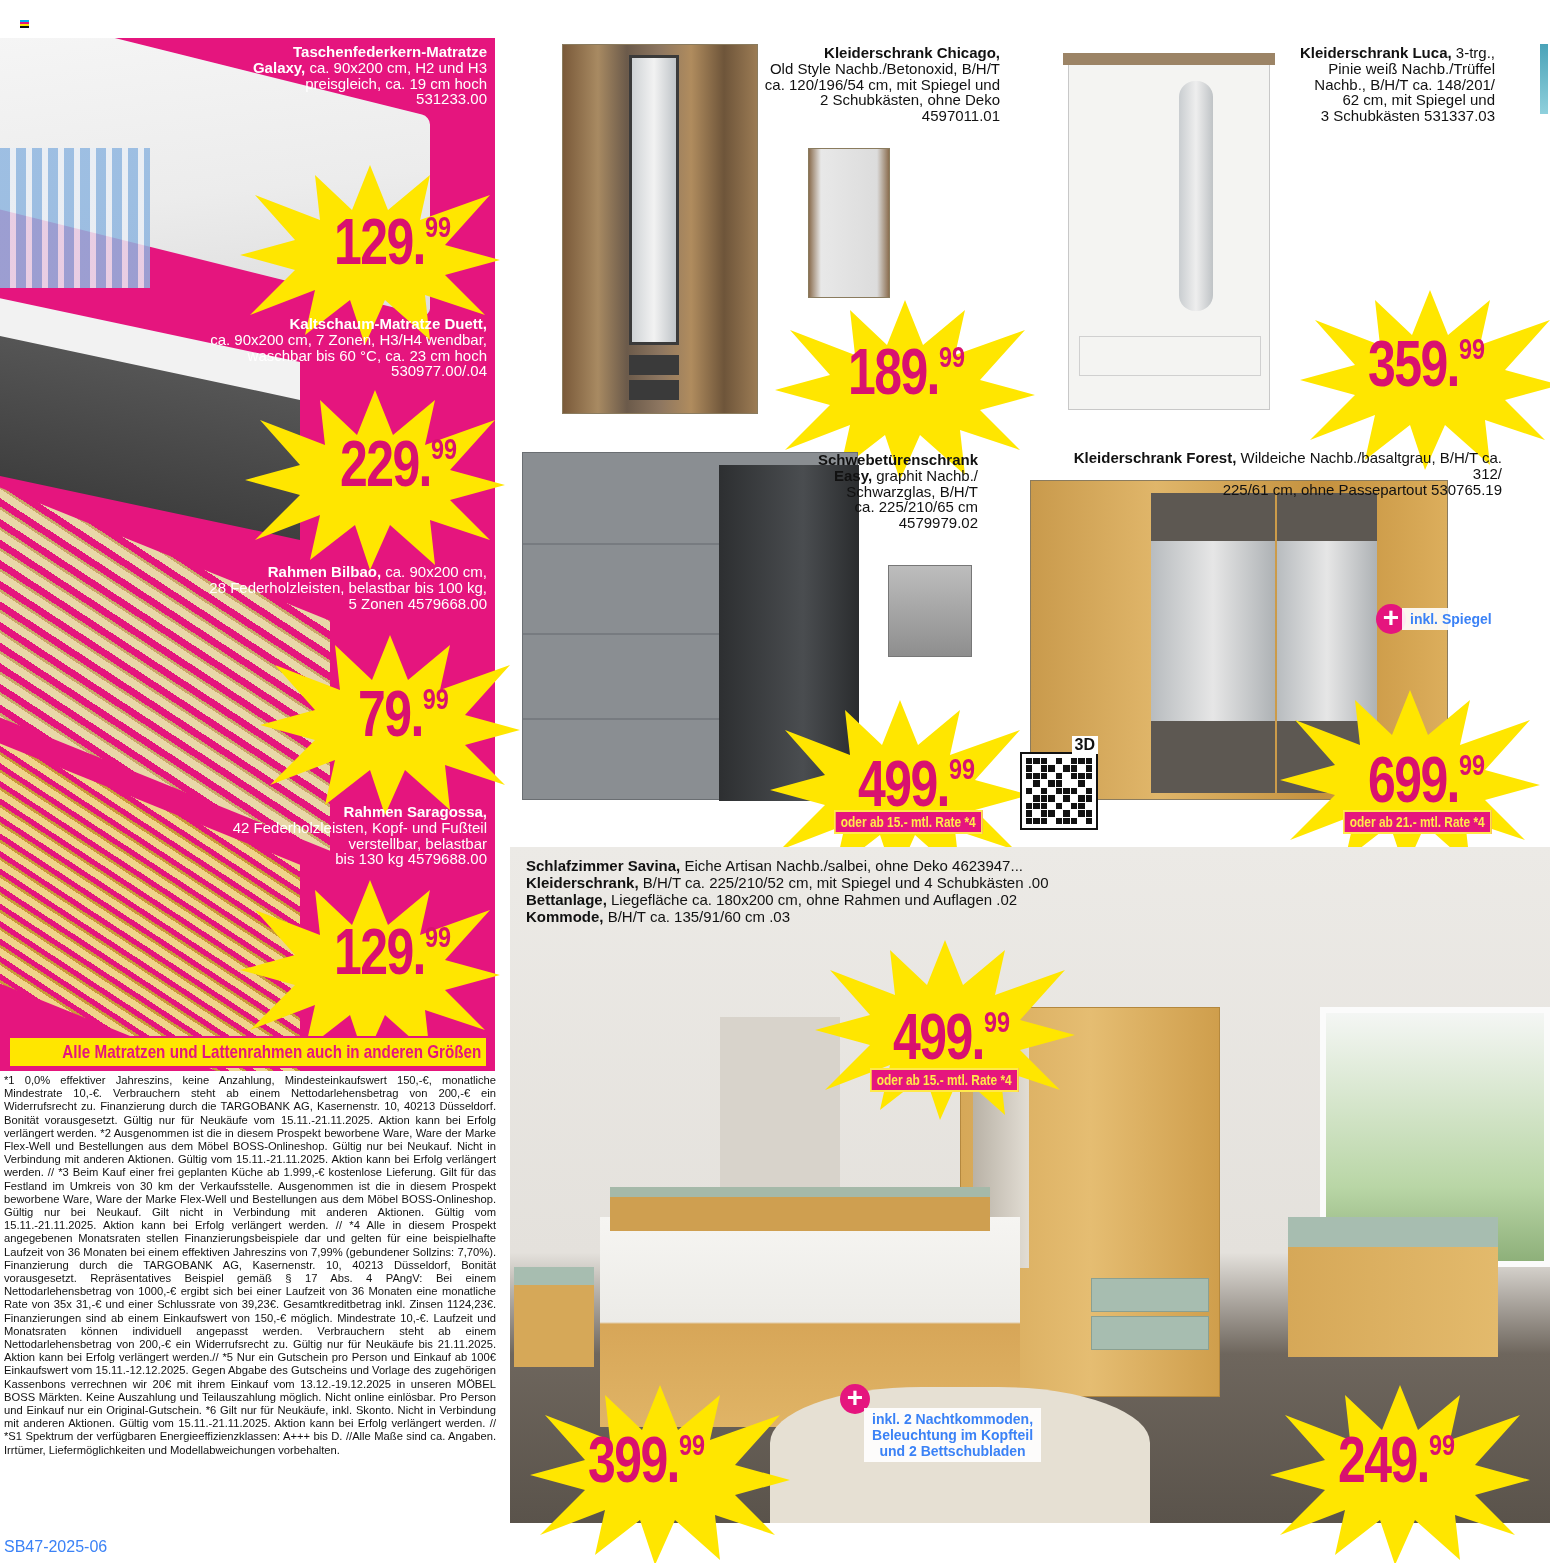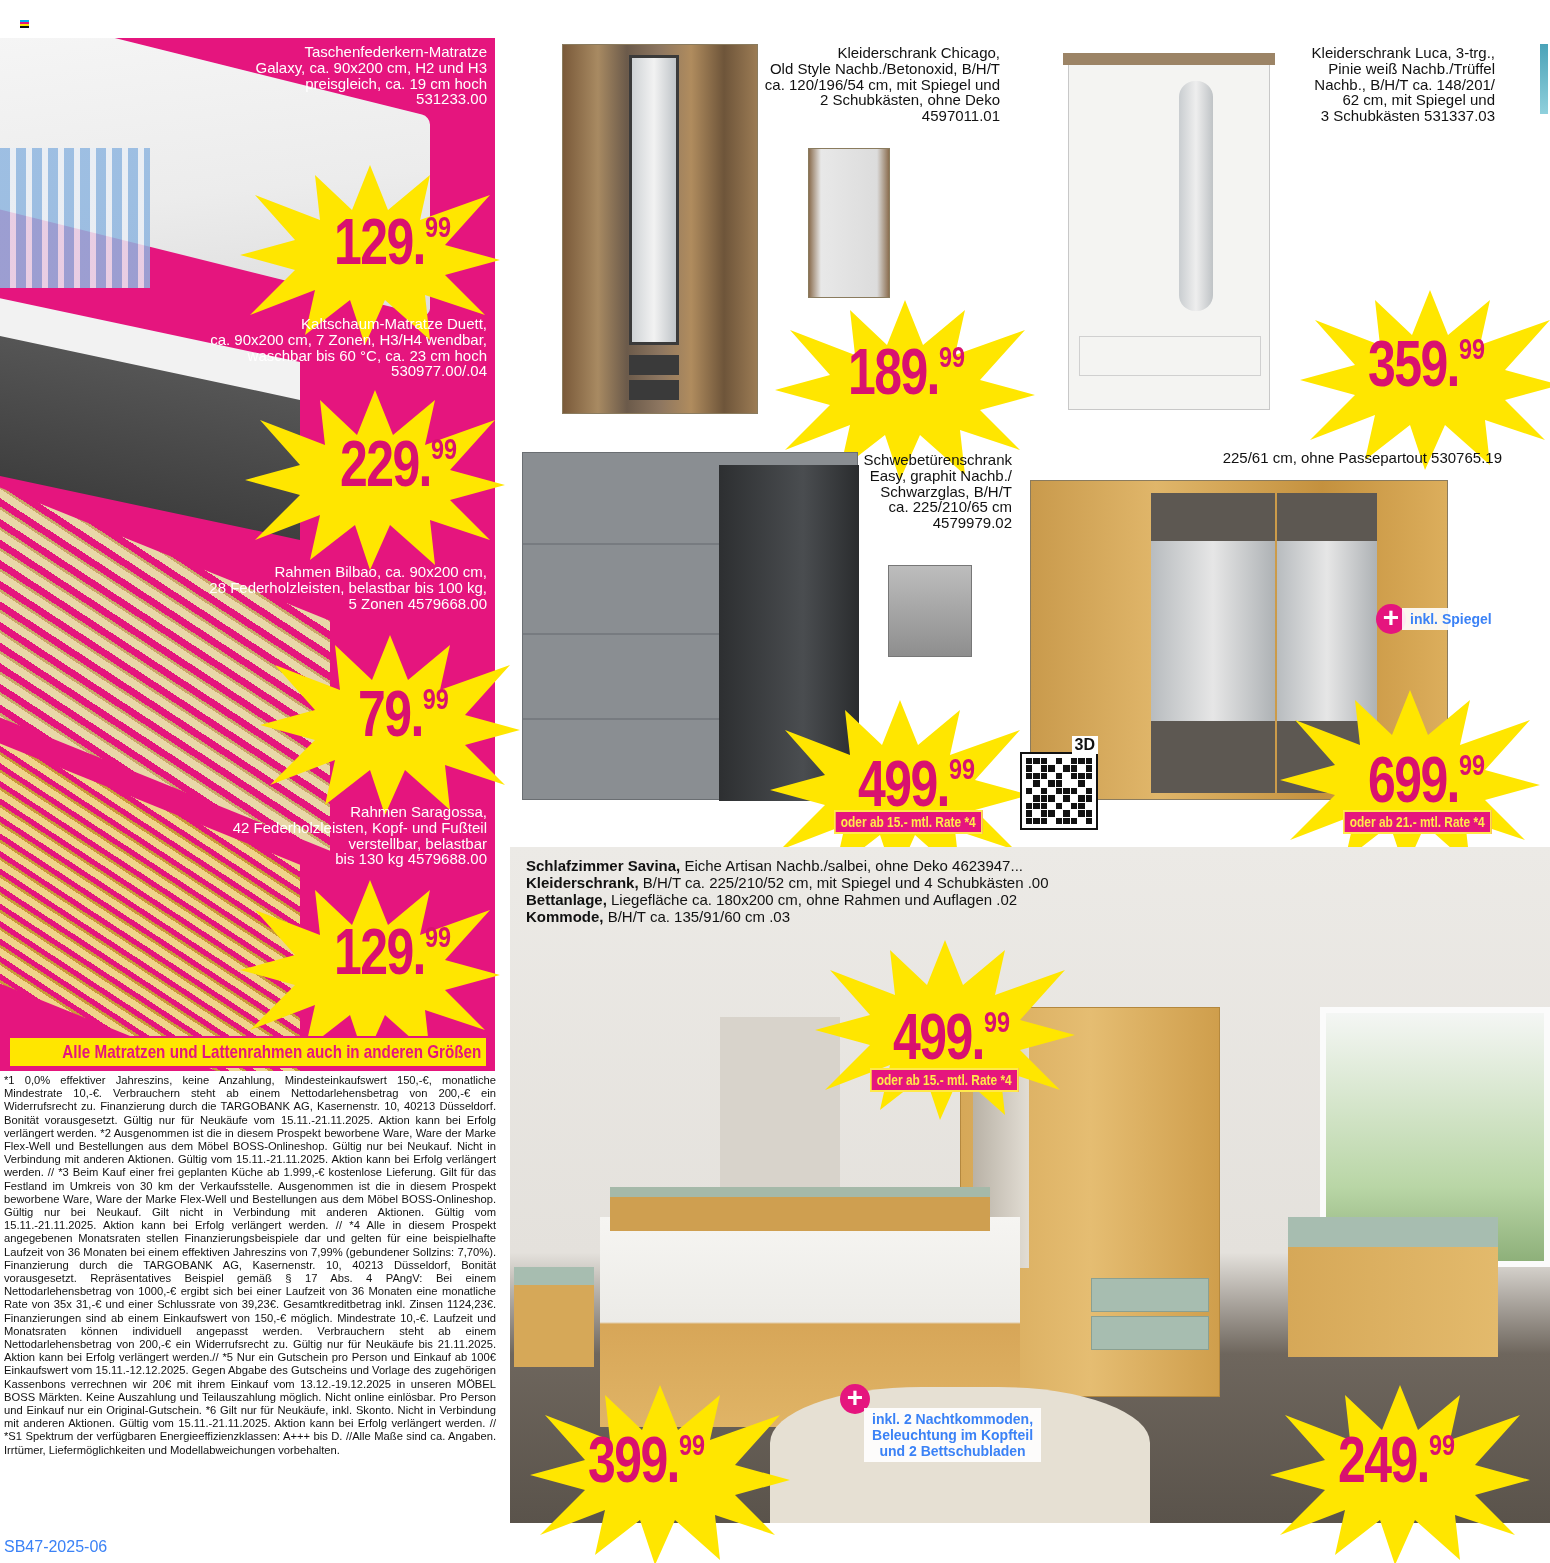--- a/index.html
+++ b/index.html
@@ -3,21 +3,21 @@
 <meta charset="utf-8">
 <style>
   * { box-sizing: border-box; margin: 0; padding: 0; }
   html, body { width: 1550px; height: 1563px; background: #ffffff; overflow: hidden; }
   body { position: relative; font-family: "Liberation Sans", "DejaVu Sans", sans-serif; color: #111; }
   .abs { position: absolute; }
   .pink-panel { left: 0; top: 38px; width: 495px; height: 1033px; background: #e5157e; overflow: hidden; }
   .cmyk { left: 20px; top: 20px; width: 9px; height: 8px; }
   .cmyk span { display: block; height: 2px; }
   .prodtxt { text-align: right; line-height: 1.05; font-size: 15px; }
-  .prodtxt b { font-weight: 400; }
+  .prodtxt b { font-weight: 700; }
   .white { color: #fff; }
   .dark { color: #111; }
   .price { font-family: "Liberation Sans", sans-serif; font-weight: 700; color: #d9116f; line-height: 1; white-space: nowrap; transform: scaleX(0.78); transform-origin: left top; }
   .price .int { font-size: 64px; letter-spacing: -2px; }
   .price .cents { font-size: 30px; vertical-align: top; position: relative; top: 2px; }
   .burst { width: 260px; height: 180px; }
   .rate-tag { background: #e5157e; color: #ffe94a; font-weight: 700; font-size: 14px; padding: 2px 6px; white-space: nowrap; transform: scaleX(0.85); transform-origin: left top; border: 2px solid #ffe94a; }
   .banner { left: 8px; top: 1036px; width: 480px; height: 32px; background: #ffe600; border: 2px solid #e5157e; color: #e5157e; font-weight: 700; font-size: 19px; text-align: center; line-height: 28px; white-space: nowrap; overflow: hidden; }
   .banner span { display: inline-block; transform: scaleX(0.8); }
   .legal { left: 4px; top: 1074px; width: 492px; font-size: 11.2px; line-height: 13.2px; text-align: justify; color: #111; }
@@ -137,40 +137,41 @@
 
 <div class="abs" style="left:1540px;top:44px;width:8px;height:70px;background:linear-gradient(180deg,#4aa3b8,#8fd0dc);"></div>
 
 <div class="abs wardrobe" style="left:522px;top:452px;width:336px;height:348px;background:#8a8e92;border-color:#6a6e72;">
   <div class="abs" style="left:196px;top:12px;width:140px;height:336px;background:linear-gradient(90deg,#2d2f31,#4a4d50 60%,#2a2c2e);"></div>
   <div class="abs" style="left:0;top:90px;width:196px;height:2px;background:#777b80;"></div>
   <div class="abs" style="left:0;top:180px;width:196px;height:2px;background:#777b80;"></div>
   <div class="abs" style="left:0;top:265px;width:196px;height:2px;background:#777b80;"></div>
 </div>
 <div class="abs" style="left:888px;top:565px;width:84px;height:92px;background:linear-gradient(180deg,#bdbdbd,#8e8e8e);border:1px solid #777;"></div>
-<div class="abs prodtxt dark" style="right:538px;top:452px;width:200px;">
+<div class="abs prodtxt dark" style="right:572px;top:452px;width:200px;">
   <div><b>Schwebetürenschrank</b></div>
   <div><b>Easy,</b> <span>graphit Nachb./</span></div>
   <div>Schwarzglas, B/H/T</div>
   <div>ca. 225/210/65 cm</div>
   <div>4579979.02</div>
 </div>
 <svg class="abs burst" style="left:770px;top:700px;" viewBox="0 0 260 180">
     <polygon fill="#ffe600" points="130,0 148,45 190,10 180,55 250,30 205,80 260,95 205,110 245,150 185,130 190,175 145,135 125,180 110,135 65,170 75,125 10,150 55,105 0,90 55,75 15,30 80,55 75,10 112,45"></polygon>
   </svg>
 <div class="abs price" style="left:858px;top:752px;"><span class="int">499.</span><span class="cents">99</span></div>
 <div class="abs rate-tag" style="left:834px;top:810px;">oder ab 15.- mtl. Rate *4</div>
 
 <div class="abs wardrobe" style="left:1030px;top:480px;width:418px;height:320px;background:linear-gradient(90deg,#c99a4c,#e0b66a 30%,#c4913e 70%,#dcae5c);">
   <div class="abs" style="left:120px;top:12px;width:124px;height:300px;background:#5d5852;"></div>
   <div class="abs" style="left:246px;top:12px;width:100px;height:300px;background:#5d5852;"></div>
   <div class="abs" style="left:120px;top:60px;width:124px;height:180px;background:linear-gradient(90deg,#b8bcbf,#e6e6e6,#aeb2b5);"></div>
   <div class="abs" style="left:246px;top:60px;width:100px;height:180px;background:linear-gradient(90deg,#b8bcbf,#e6e6e6,#aeb2b5);"></div>
 </div>
 <div class="abs prodtxt dark" style="right:48px;top:450px;width:440px;">
+  <div><b>Kleiderschrank Forest,</b> <span>Wildeiche Nachb./basaltgrau, B/H/T ca. 312/</span></div>
   <div>225/61 cm, ohne Passepartout 530765.19</div>
 </div>
 <div class="abs" style="left:1376px;top:604px;display:flex;align-items:center;">
   <div class="plus">+</div>
   <div class="incl" style="margin-left:-4px;">inkl. Spiegel</div>
 </div>
 <div class="abs qr" style="left:1020px;top:752px;width:78px;height:78px;">
   <div class="abs" style="right:-2px;top:-18px;background:#fff;font-weight:700;font-size:16px;padding:0 3px;">3D</div>
   <div class="qr-grid">
     <i></i>

